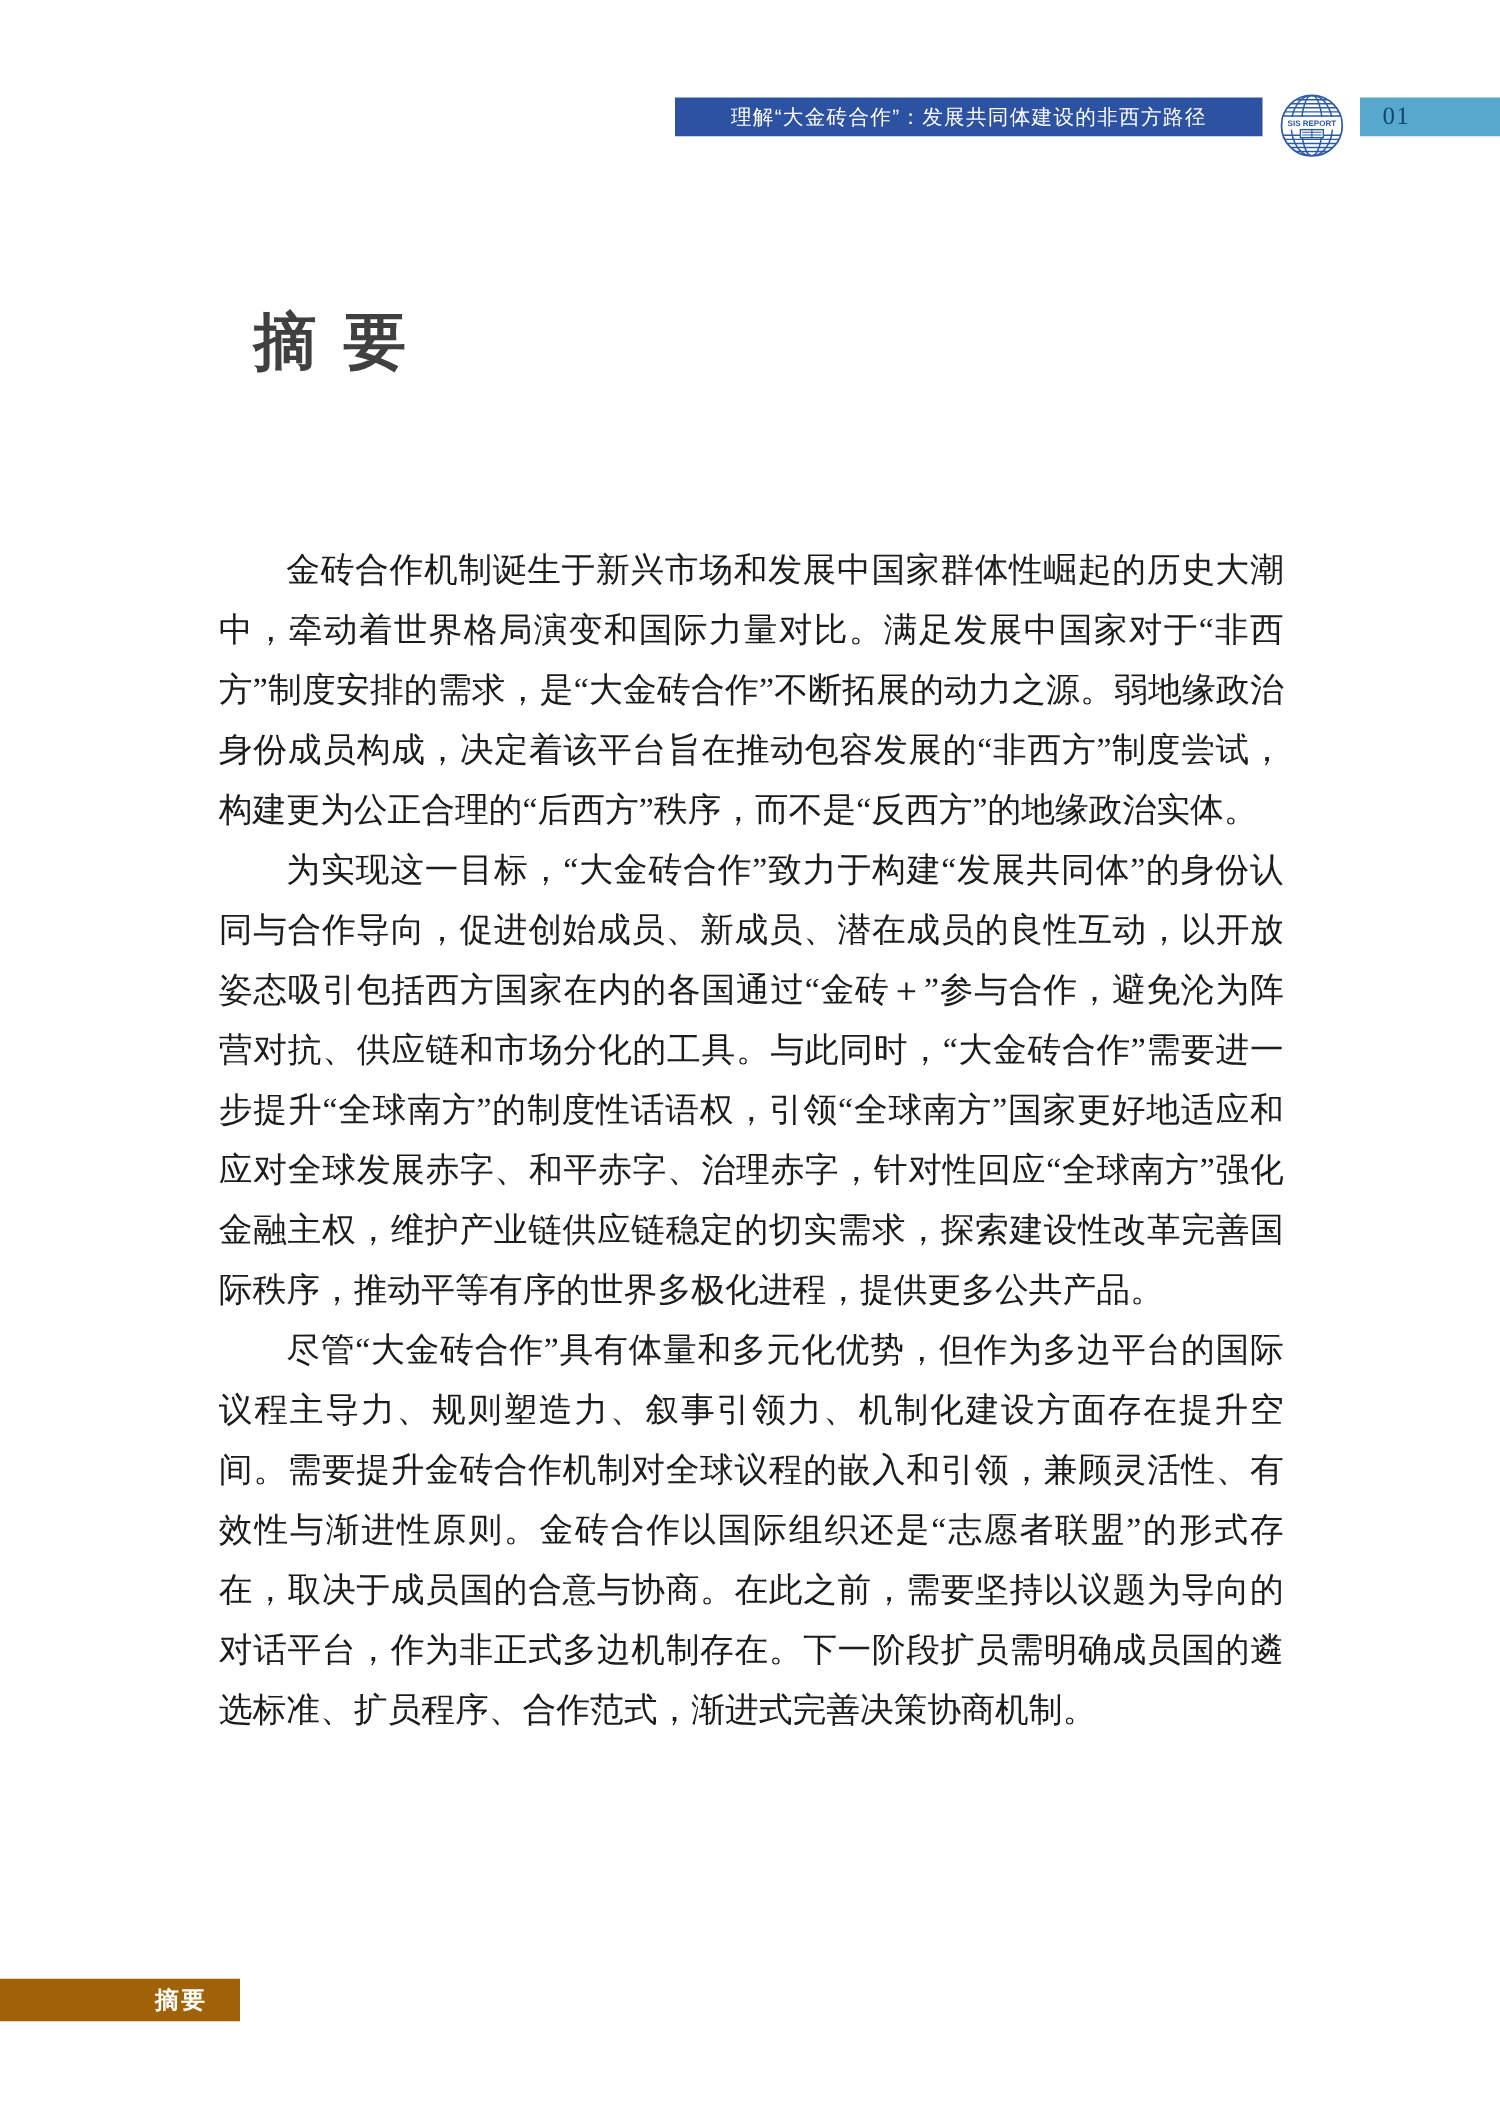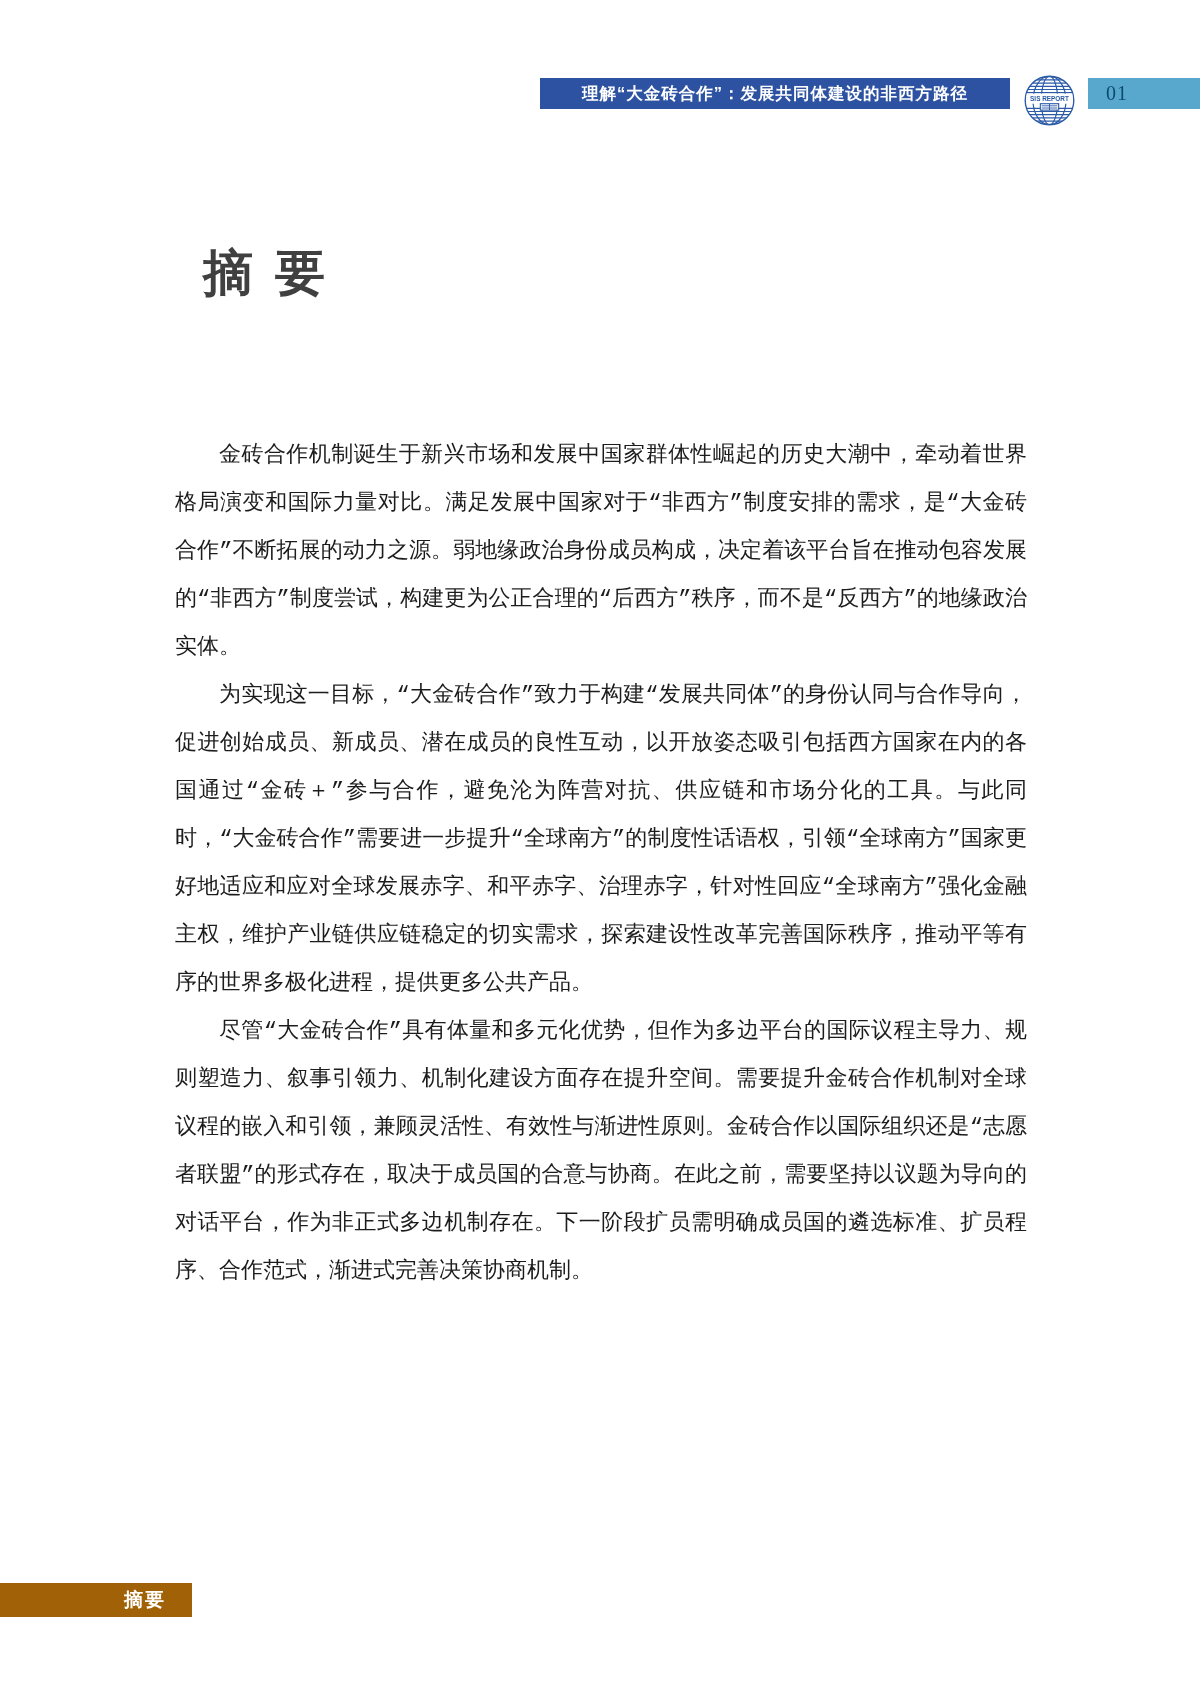--- a/index.html
+++ b/index.html
@@ -14,21 +14,21 @@
 
   
   .header-bar{
     position:absolute;
     left:540px;top:78px;
     width:470px;height:31px;
     background:#2d52a1;
     color:#ffffff;
     display:flex;align-items:center;justify-content:center;
     font-family:"Liberation Sans", sans-serif;
-    font-weight:bold;font-size:16.5px;
+    font-weight:normal;font-size:16.5px;
     letter-spacing:1px;
     white-space:nowrap;
   }
   .logo{
     position:absolute;
     left:1022px;top:73px;
     width:55px;height:55px;
   }
   .pagenum-bar{
     position:absolute;
@@ -58,25 +58,25 @@
   
   .body-text{
     position:absolute;
     left:175px;top:432px;
     width:852px;
     color:#1c1c1c;
   }
   .body-text p{
     margin:0;
     text-indent:2em;
-    font-size:22px;
+    font-size:27px;
     line-height:48px;
     text-align:justify;
     text-justify:inter-ideograph;
-    font-family:Liberation Mono, monospace;
+    font-family:Liberation Serif, serif;
   }
 
   
   .footer-tab{
     position:absolute;
     left:0;top:1583px;
     width:192px;height:34px;
     background:#a16207;
     color:#ffffff;
     display:flex;align-items:center;justify-content:flex-end;

